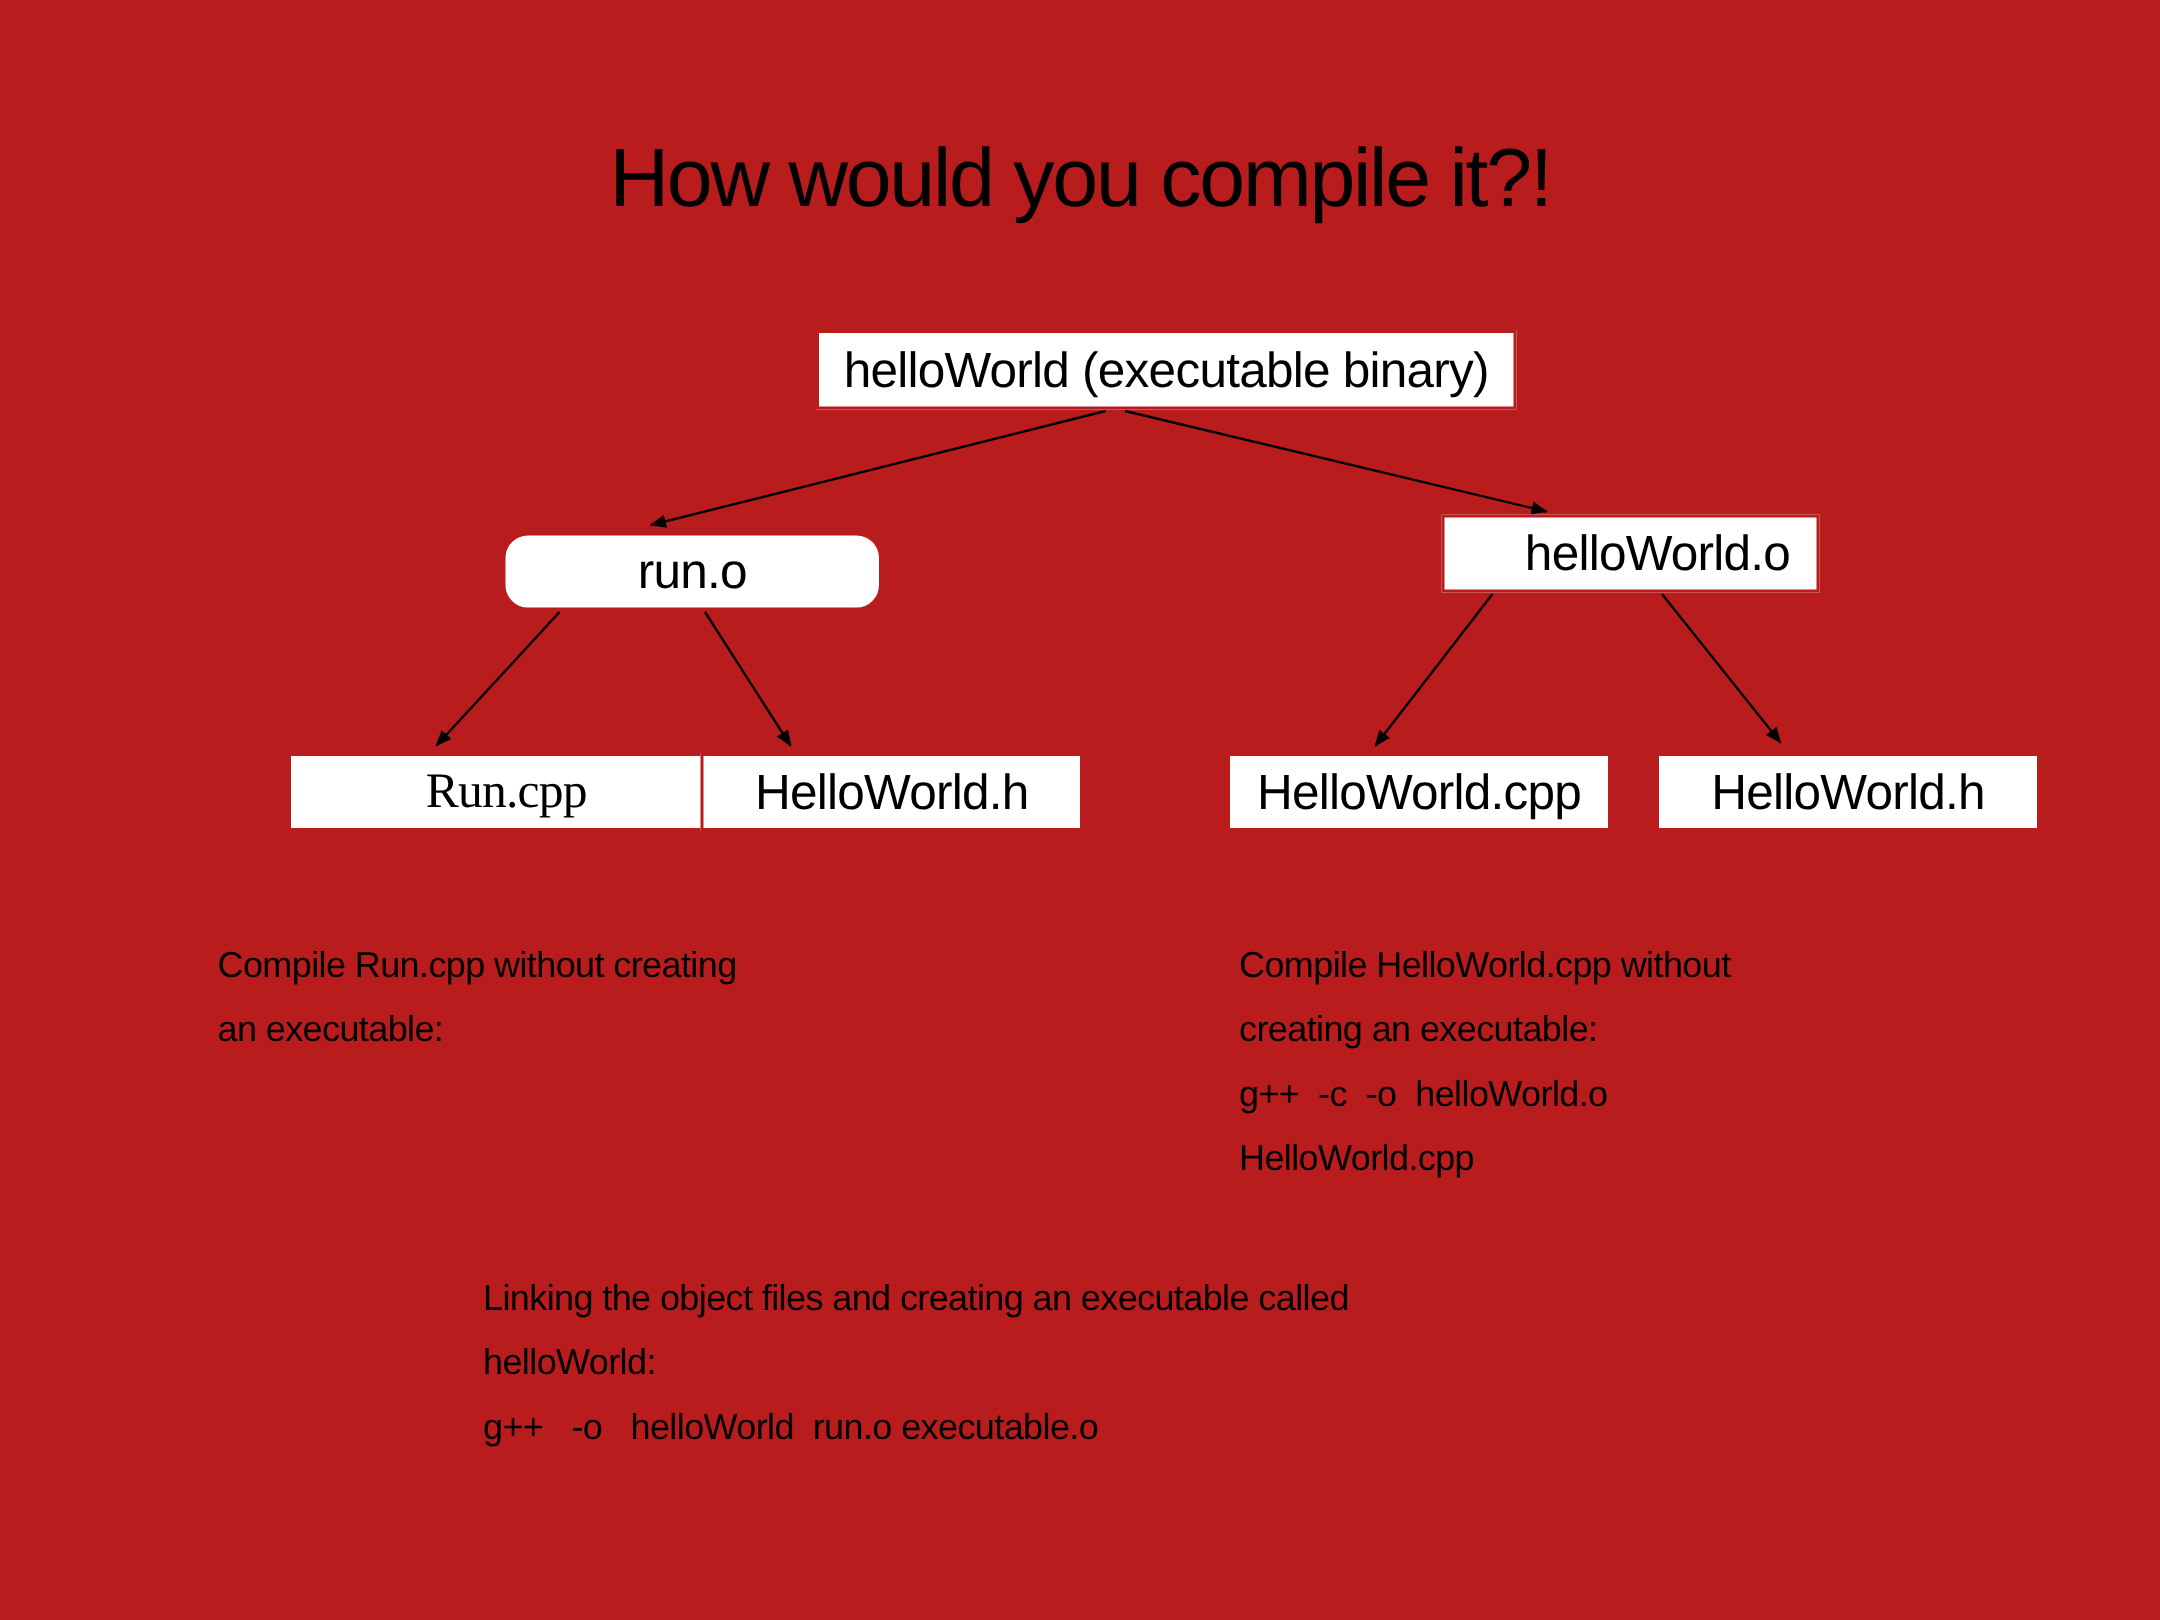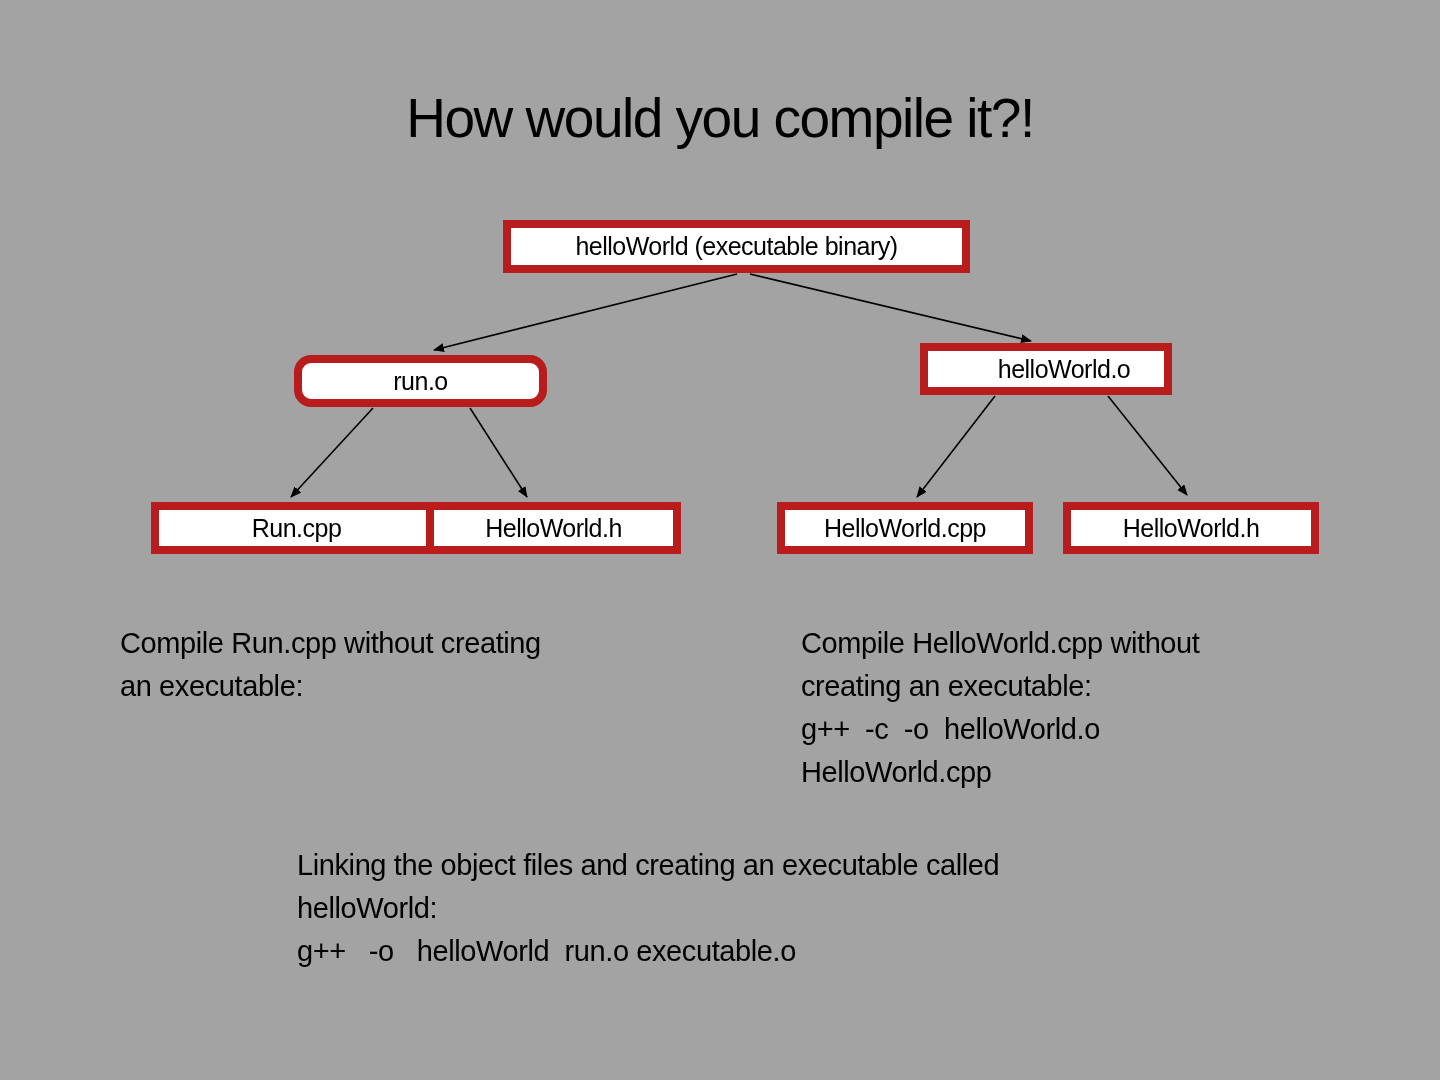--- a/index.html
+++ b/index.html
@@ -1,20 +1,20 @@
 <!DOCTYPE html>
 <html><head>
 <meta charset="utf-8">
 <style>
   html, body { margin: 0; padding: 0; background: #ffffff; }
   .slide {
     position: relative;
     width: 1440px;
     height: 1080px;
-    background: #a3a3a3;
+    background: #b91c1c;
     color: #000000;
     font-family: "Liberation Sans", sans-serif;
     overflow: hidden;
   }
   .title {
     position: absolute;
     left: 0;
     top: 86px;
     width: 100%;
     margin: 0;
@@ -26,42 +26,44 @@
   .arrows {
     position: absolute;
     left: 0;
     top: 0;
     width: 1440px;
     height: 1080px;
   }
   .arrows line { stroke: #000; stroke-width: 1.6; }
   .node {
     position: absolute;
-    border: 8px solid #b91c1c;
+    border: 2px solid #b91c1c;
     background: #ffffff;
     display: flex;
     align-items: center;
     justify-content: center;
-    font-size: 25px;
+    font-size: 33px;
     letter-spacing: -0.5px;
     white-space: nowrap;
     box-sizing: border-box;
+    margin-left: 41px;
   }
   .node-root        { left: 503px; top: 220px; width: 467px; height: 53px; }
   .node-run-o       { left: 294px; top: 355px; width: 253px; height: 52px; border-radius: 17px; }
   .node-helloworld-o{ left: 920px; top: 343px; width: 252px; height: 52px; padding-left: 36px; }
-  .node-run-cpp     { left: 151px; top: 502px; width: 291px; height: 52px; }
+  .node-run-cpp     { left: 151px; top: 502px; width: 291px; height: 52px; font-family: Liberation Serif, serif; }
   .node-hw-h-left   { left: 426px; top: 502px; width: 255px; height: 52px; }
   .node-hw-cpp      { left: 777px; top: 502px; width: 256px; height: 52px; }
   .node-hw-h-right  { left: 1063px; top: 502px; width: 256px; height: 52px; }
   .note {
     position: absolute;
-    font-size: 29px;
+    font-size: 24px;
     line-height: 43px;
     letter-spacing: -0.4px;
+    margin-left: 25px;
   }
   .note div { white-space: pre; }
   .note-left   { left: 120px; top: 622px; }
   .note-right  { left: 801px; top: 622px; }
   .note-bottom { left: 297px; top: 844px; }
 </style>
 </head>
 <body>
 
 <div class="slide">

